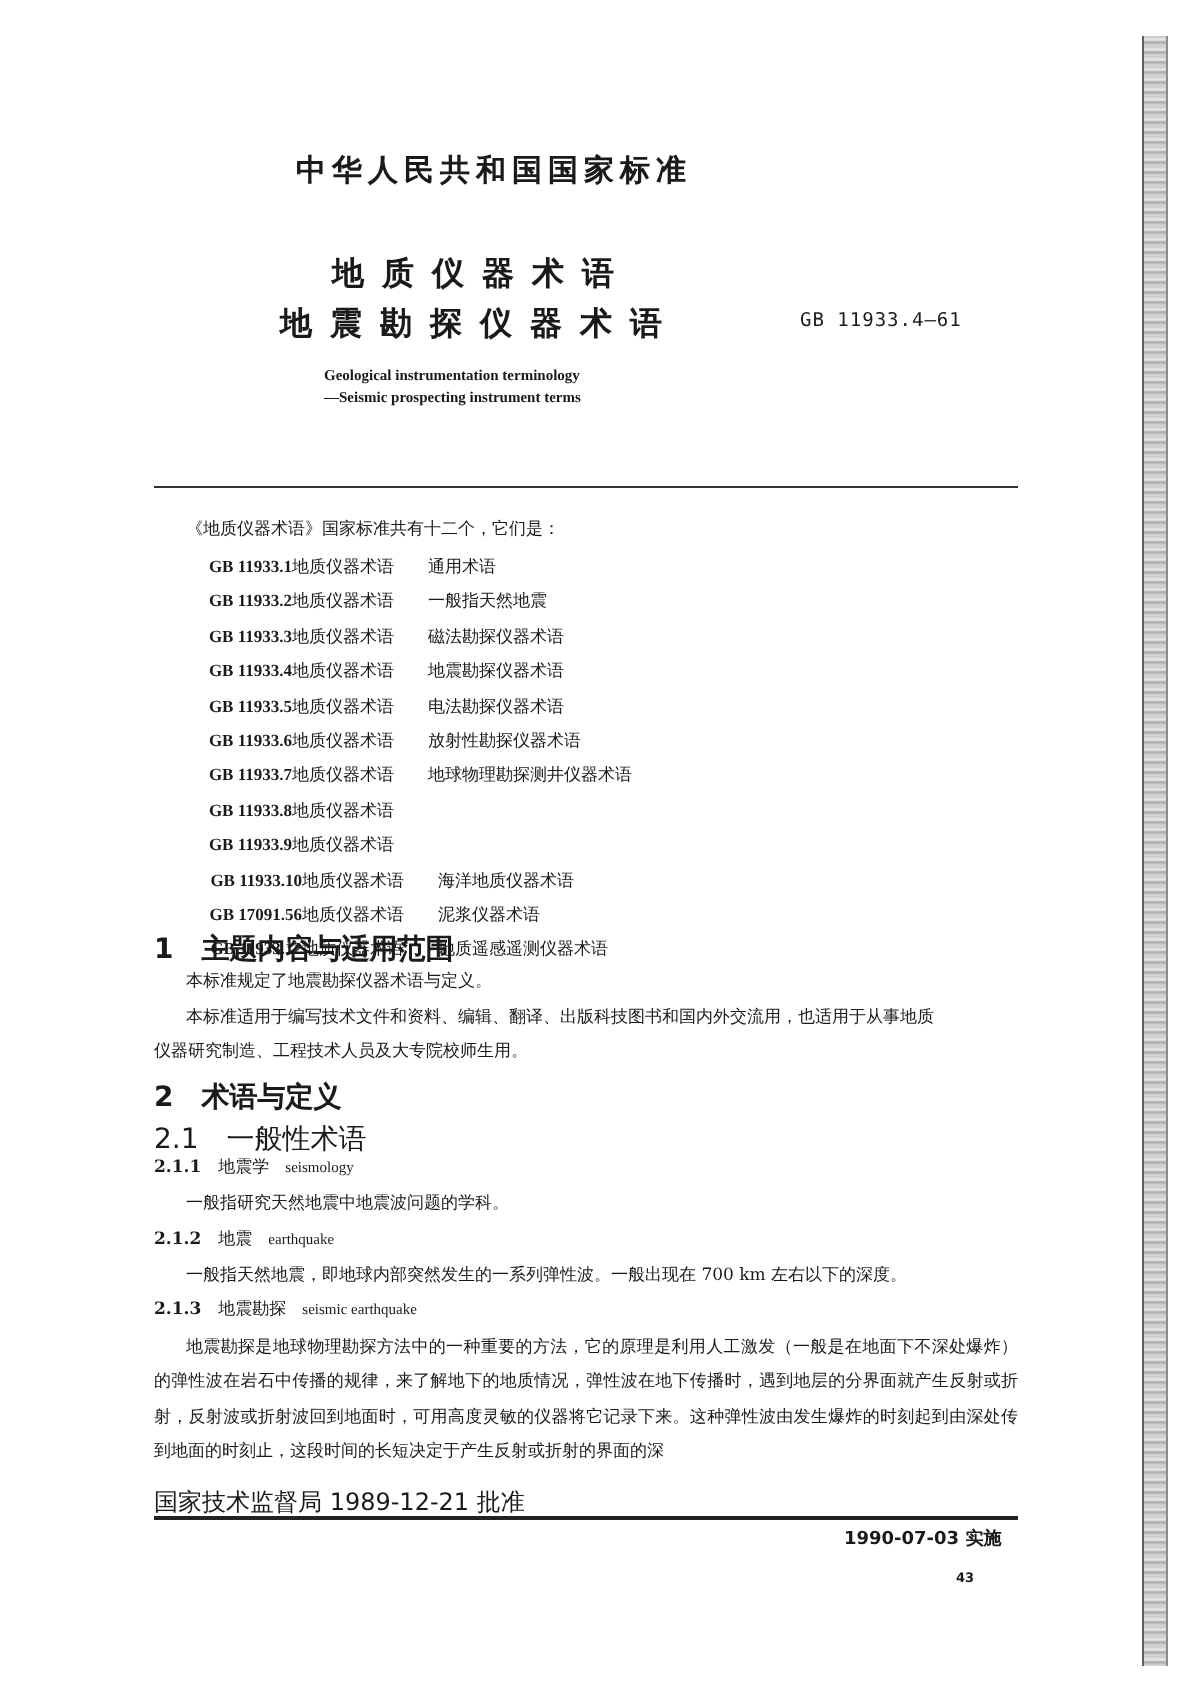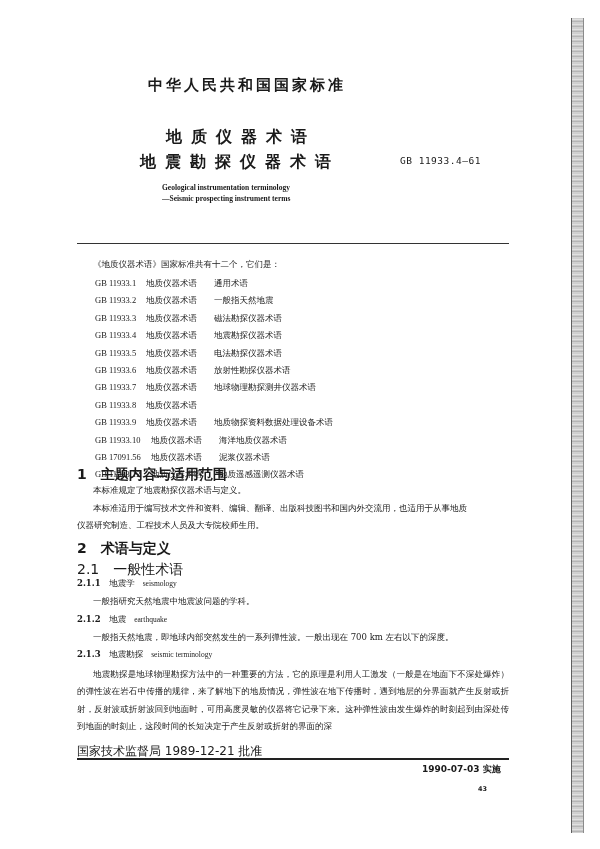--- a/index.html
+++ b/index.html
@@ -11,21 +11,21 @@
     .nat-std { left: 148px; top: 76px; font-size: 15px; font-weight: bold; letter-spacing: 3px; font-family: "DejaVu Sans", sans-serif; }
     .title1 { left: 166px; top: 127px; font-size: 16px; font-weight: bold; letter-spacing: 9px; font-family: "DejaVu Sans", sans-serif; }
     .title2 { left: 140px; top: 152px; font-size: 16px; font-weight: bold; letter-spacing: 9px; font-family: "DejaVu Sans", sans-serif; }
     .gbcode { left: 400px; top: 155px; font-size: 9.5px; font-family: "DejaVu Sans Mono", monospace; letter-spacing: 0.5px; }
     .en1 { left: 162px; top: 183px; font-size: 7.5px; font-family: "Liberation Serif", serif; font-weight: bold; }
     .en2 { left: 162px; top: 194px; font-size: 7.5px; font-family: "Liberation Serif", serif; font-weight: bold; }
     .rule-top { left: 77px; top: 243px; width: 432px; height: 1px; background: #333; }
     .intro { left: 93px; top: 259px; font-size: 8.5px; }
     .std-list { left: 95px; top: 278px; }
     .std-row { height: 17.4px; font-size: 8.5px; display: flex; }
-    .std-row .code { width: 51px; font-family: "Liberation Serif", serif; font-weight: normal; }
+    .std-row .code { width: 51px; font-family: "Liberation Serif", serif; font-weight: bold; text-align: right; }
     .std-row.wide .code { width: 56px; }
     .std-row .part1 { width: 68px; }
     .sec { font-size: 14px; font-weight: bold; font-family: "DejaVu Sans", sans-serif; }
     .para { font-size: 8.5px; }
     .term-en { font-family: "Liberation Serif", serif; font-size: 7.5px; margin-left: 8px; }
     .body-para { left: 77px; width: 432px; font-size: 8.5px; line-height: 17.3px; white-space: normal; text-align: justify; }
     .rule-bottom { left: 77px; top: 758px; width: 432px; height: 1.5px; background: #222; }
     .footer-left { left: 77px; top: 743px; font-size: 12px; font-weight: normal; font-family: "DejaVu Sans", sans-serif; }
     .footer-right { left: 422px; top: 763px; font-size: 9px; font-weight: bold; font-family: "DejaVu Sans", sans-serif; }
     .pagenum { left: 478px; top: 785px; font-size: 6.5px; font-weight: bold; font-family: "DejaVu Sans", sans-serif; }
@@ -85,21 +85,20 @@
       <span class="part1">地质仪器术语</span>
       <span>地球物理勘探测井仪器术语</span>
     </div>
   <div class="std-row">
       <span class="code">GB 11933.8</span>
       <span class="part1">地质仪器术语</span>
     </div>
   <div class="std-row">
       <span class="code">GB 11933.9</span>
       <span class="part1">地质仪器术语</span>
-      <span>地质物探资料数据处理设备术语</span>
     </div>
   <div class="std-row wide">
       <span class="code">GB 11933.10</span>
       <span class="part1">地质仪器术语</span>
       <span>海洋地质仪器术语</span>
     </div>
   <div class="std-row wide">
       <span class="code">GB 17091.56</span>
       <span class="part1">地质仪器术语</span>
       <span>泥浆仪器术语</span>
@@ -123,20 +122,20 @@
   <span style="font-weight:bold;">2.1.1</span>　<span>地震学</span><span class="term-en">seismology</span>
 </div>
 <div class="abs para" style="left:93px; top:596px;">一般指研究天然地震中地震波问题的学科。</div>
 
 <div class="abs para" style="left:77px; top:614px;">
   <span style="font-weight:bold;">2.1.2</span>　<span>地震</span><span class="term-en">earthquake</span>
 </div>
 <div class="abs para" style="left:93px; top:632px;">一般指天然地震，即地球内部突然发生的一系列弹性波。一般出现在 700 km 左右以下的深度。</div>
 
 <div class="abs para" style="left:77px; top:649px;">
-  <span style="font-weight:bold;">2.1.3</span>　<span>地震勘探</span><span class="term-en">seismic terminology</span>
+  <span style="font-weight:bold;">2.1.3</span>　<span>地震勘探</span><span class="term-en">seismic earthquake</span>
 </div>
 <div class="abs body-para" style="top:666px; text-indent:16px;">地震勘探是地球物理勘探方法中的一种重要的方法，它的原理是利用人工激发（一般是在地面下不深处爆炸）的弹性波在岩石中传播的规律，来了解地下的地质情况，弹性波在地下传播时，遇到地层的分界面就产生反射或折射，反射波或折射波回到地面时，可用高度灵敏的仪器将它记录下来。这种弹性波由发生爆炸的时刻起到由深处传到地面的时刻止，这段时间的长短决定于产生反射或折射的界面的深</div>
 
 <div class="abs rule-bottom"></div>
 <div class="abs footer-left">国家技术监督局 1989-12-21 批准</div>
 <div class="abs footer-right">1990-07-03 实施</div>
 <div class="abs pagenum">43</div>
 
 </body></html>

